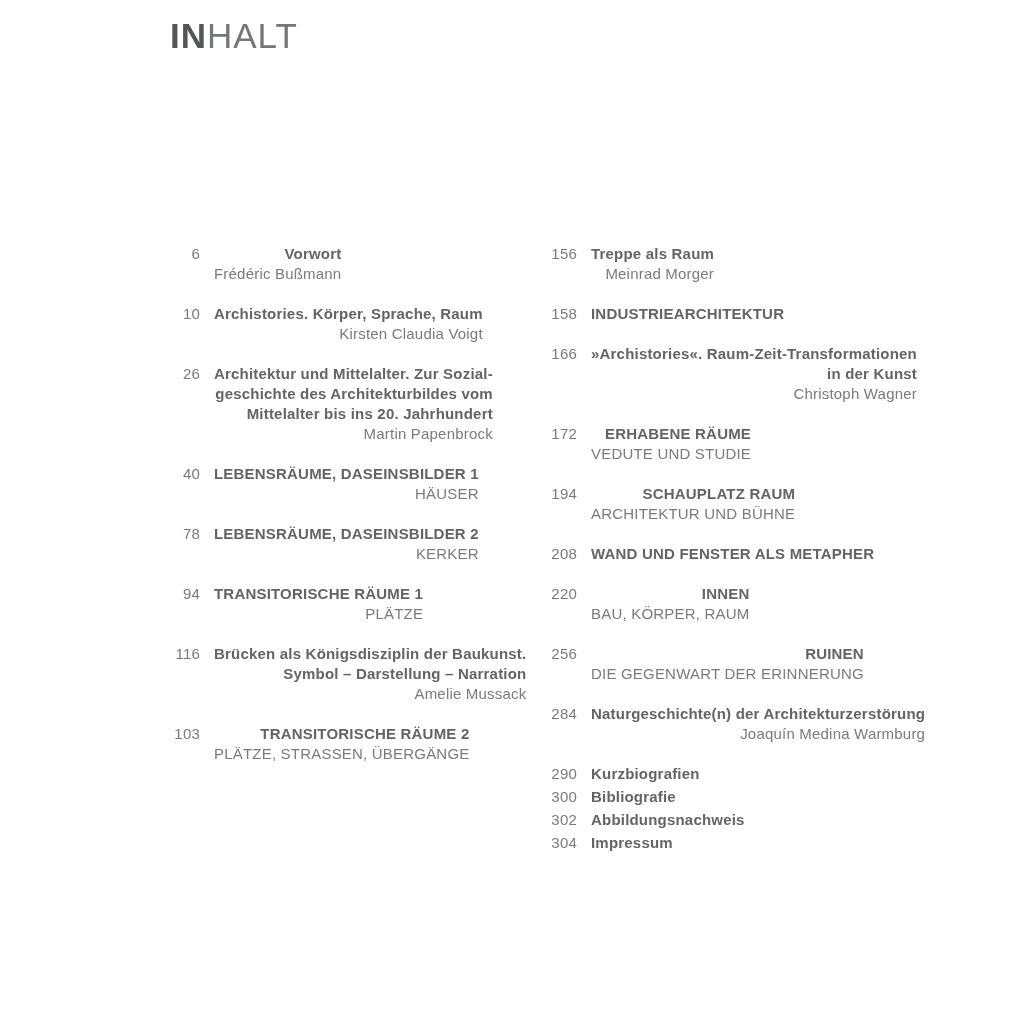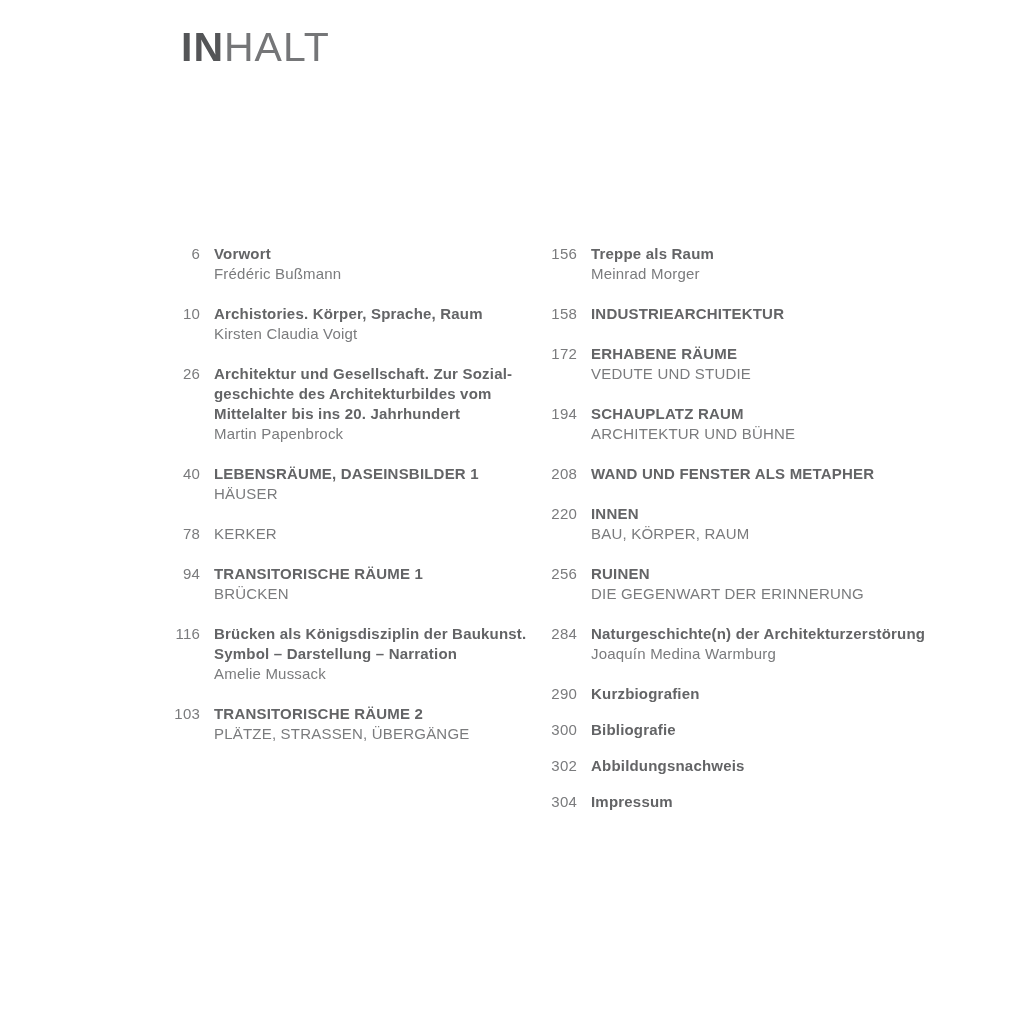--- a/index.html
+++ b/index.html
@@ -12,59 +12,60 @@
     width: 1024px;
     height: 1024px;
     background: var(--c-bg, #ffffff);
     font-family: "Liberation Sans", sans-serif;
     overflow: hidden;
   }
   .title {
     position: absolute;
     left: 170px;
     top: 16px;
-    margin: 11px;
-    font-size: 41px;
+    margin: 0;
+    font-size: 35px;
     line-height: 40px;
     letter-spacing: 1px;
     font-weight: 400;
   }
   .title .t-bold  { font-weight: 700; color: var(--c-title-bold, #545557); }
   .title .t-light { font-weight: 400; color: var(--c-title-light, #757678); }
 
   .col {
     position: absolute;
     top: 244px;
   }
   .col-left  { left: 164px; width: 350px; }
   .col-right { left: 541px; width: 420px; }
 
   .entry {
     display: flex;
     align-items: flex-start;
     margin-top: 20px;
   }
   .entry:first-child { margin-top: 0; }
-  .entry.tight { margin-top: 16px; }
+  .entry.tight { margin-top: 3px; }
 
   .num {
     flex: none;
     width: 36px;
     text-align: right;
     font-size: 15px;
     line-height: 20px;
     letter-spacing: 0.2px;
     color: var(--c-reg, #7a7b7d);
   }
   .lines { margin-left: 14px; }
   .line {
     font-size: 15px;
     line-height: 20px;
     letter-spacing: 0.2px;
     white-space: nowrap;
+    text-align: right;
   }
   .line.b { font-weight: 700; color: var(--c-bold, #636466); }
   .line.r { font-weight: 400; color: var(--c-reg, #7a7b7d); }
 </style>
 </head>
 <body>
 
 <div class="page">
   <h1 class="title"><span class="t-bold">IN</span><span class="t-light">HALT</span></h1>
 
@@ -79,44 +80,45 @@
       <div class="entry">
         <div class="num">10</div>
         <div class="lines">
           <div class="line b">Archistories. Körper, Sprache, Raum</div>
           <div class="line r">Kirsten Claudia Voigt</div>
         </div>
       </div>
       <div class="entry">
         <div class="num">26</div>
         <div class="lines">
-          <div class="line b">Architektur und Gesellschaft. Zur Sozial-</div>
+          <div class="line b">Architektur und Mittelalter. Zur Sozial-</div>
           <div class="line b">geschichte des Architekturbildes vom</div>
           <div class="line b">Mittelalter bis ins 20. Jahrhundert</div>
           <div class="line r">Martin Papenbrock</div>
         </div>
       </div>
       <div class="entry">
         <div class="num">40</div>
         <div class="lines">
           <div class="line b">LEBENSRÄUME, DASEINSBILDER 1</div>
           <div class="line r">HÄUSER</div>
         </div>
       </div>
       <div class="entry">
         <div class="num">78</div>
         <div class="lines">
+          <div class="line b">LEBENSRÄUME, DASEINSBILDER 2</div>
           <div class="line r">KERKER</div>
         </div>
       </div>
       <div class="entry">
         <div class="num">94</div>
         <div class="lines">
           <div class="line b">TRANSITORISCHE RÄUME 1</div>
-          <div class="line r">BRÜCKEN</div>
+          <div class="line r">PLÄTZE</div>
         </div>
       </div>
       <div class="entry">
         <div class="num">116</div>
         <div class="lines">
           <div class="line b">Brücken als Königsdisziplin der Baukunst.</div>
           <div class="line b">Symbol – Darstellung – Narration</div>
           <div class="line r">Amelie Mussack</div>
         </div>
       </div>
@@ -136,20 +138,28 @@
           <div class="line r">Meinrad Morger</div>
         </div>
       </div>
       <div class="entry">
         <div class="num">158</div>
         <div class="lines">
           <div class="line b">INDUSTRIEARCHITEKTUR</div>
         </div>
       </div>
       <div class="entry">
+        <div class="num">166</div>
+        <div class="lines">
+          <div class="line b">»Archistories«. Raum-Zeit-Transformationen</div>
+          <div class="line b">in der Kunst</div>
+          <div class="line r">Christoph Wagner</div>
+        </div>
+      </div>
+      <div class="entry">
         <div class="num">172</div>
         <div class="lines">
           <div class="line b">ERHABENE RÄUME</div>
           <div class="line r">VEDUTE UND STUDIE</div>
         </div>
       </div>
       <div class="entry">
         <div class="num">194</div>
         <div class="lines">
           <div class="line b">SCHAUPLATZ RAUM</div>

